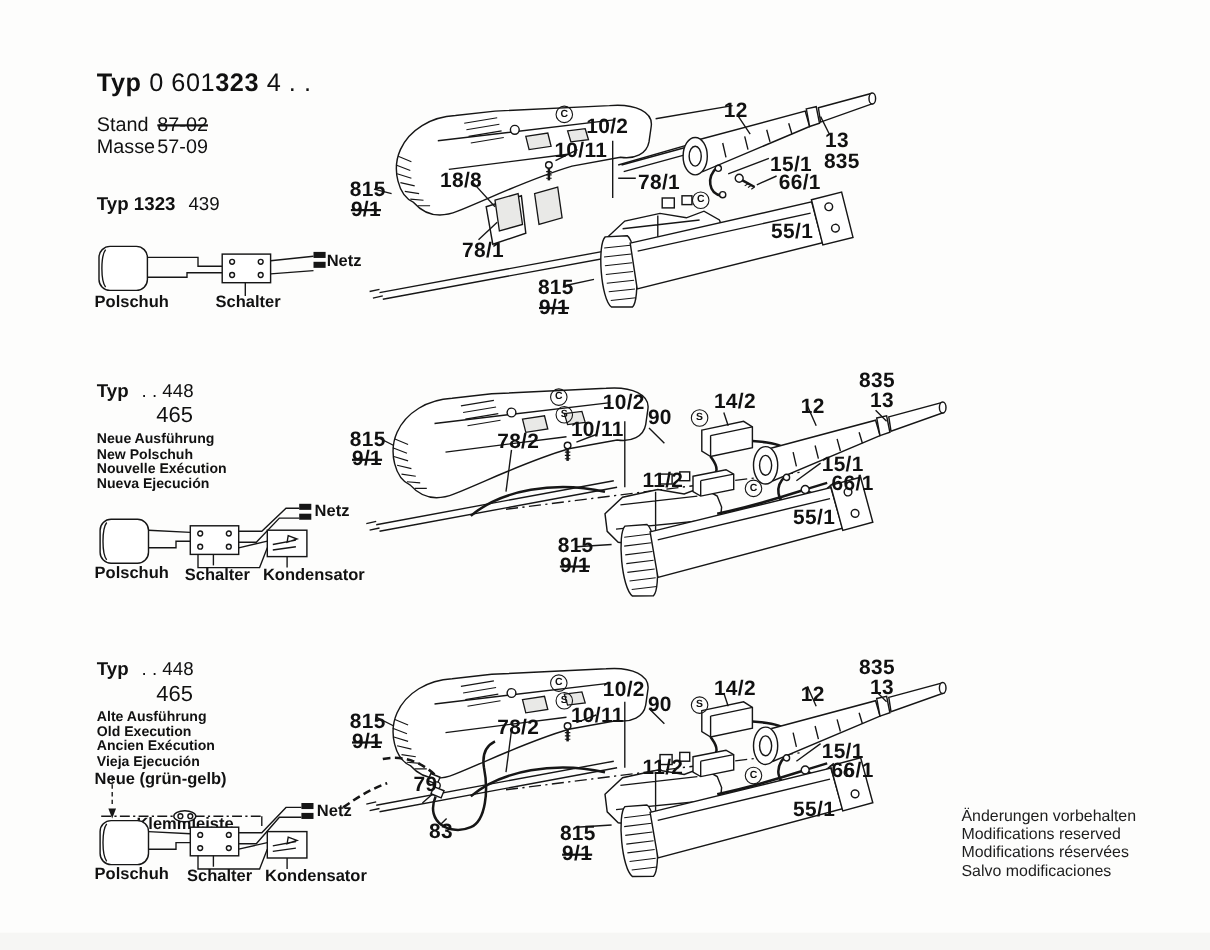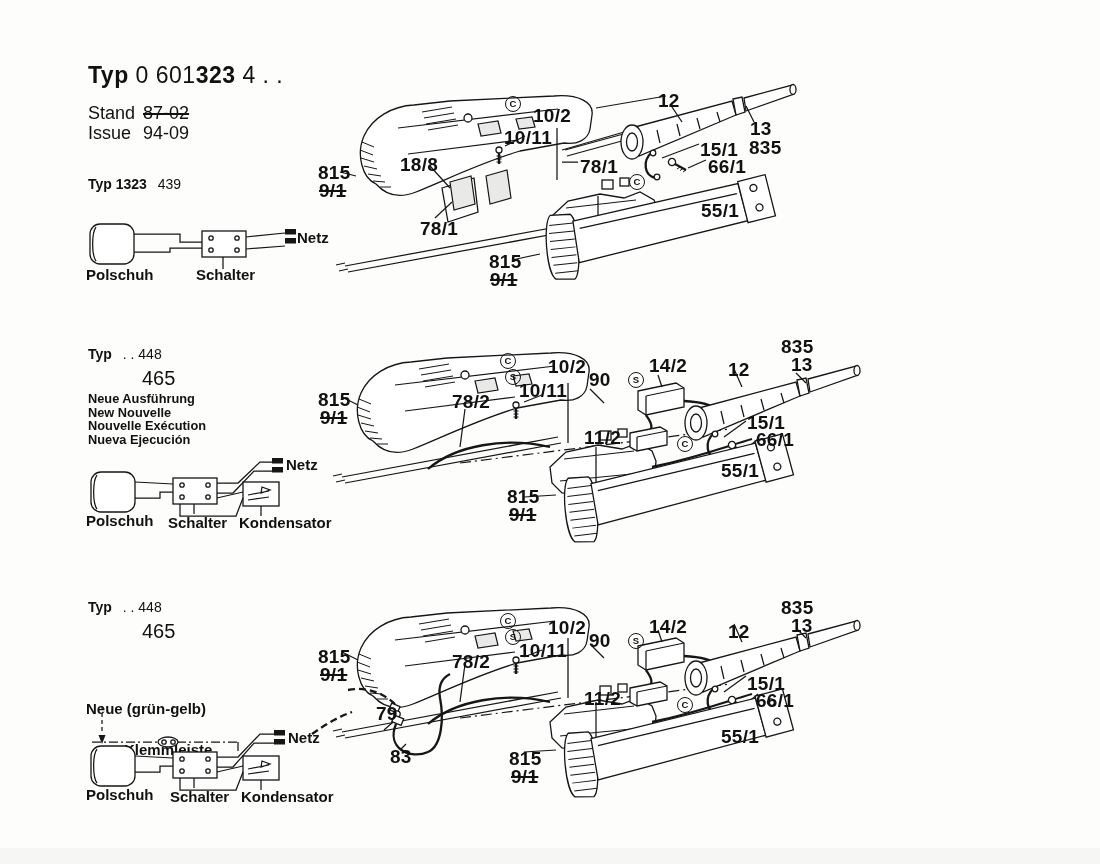--- a/index.html
+++ b/index.html
@@ -10,21 +10,21 @@
   .fe{fill:#e9e9e7;stroke:#161616;stroke-width:1.2;}
   .fb{fill:#161616;stroke:none;}
   .ln{fill:none;stroke:#161616;stroke-width:1.25;}
   .ln2{fill:none;stroke:#161616;stroke-width:2.3;}
   .th{fill:none;stroke:#161616;stroke-width:1;}
   .title{position:absolute;left:88px;top:62px;font-size:23px;letter-spacing:.5px;white-space:nowrap;}
   .title .b{font-weight:bold;}
   .meta{position:absolute;font-size:18px;white-space:nowrap;}
   .meta .lab{display:inline-block;width:50px;}
   .strike{text-decoration:line-through;text-decoration-thickness:2px;}
-  .sechead{position:absolute;font-size:14px;white-space:nowrap;}
+  .sechead{position:absolute;font-size:17px;white-space:nowrap;}
   .sechead .b{font-weight:bold;}
   .sechead .sp{margin-left:7px;}
   .variant2{position:absolute;font-size:20px;}
   .notes{position:absolute;font-size:12.8px;font-weight:bold;line-height:13.6px;white-space:nowrap;}
   .wlabel{position:absolute;font-size:15px;font-weight:bold;white-space:nowrap;}
   .co{position:absolute;font-size:19px;font-weight:bold;letter-spacing:.3px;white-space:nowrap;}
   .circ{position:absolute;width:14px;height:14px;border:1.6px solid #161616;border-radius:50%;
         font-size:9.5px;line-height:14px;font-weight:bold;text-align:center;}
   .footer{position:absolute;left:874px;top:734px;font-size:14.5px;line-height:16.5px;color:#1d1d1d;}
 </style>
@@ -120,22 +120,22 @@
   <div class="title">
     <span class="b">Typ</span>
     <span>0 601</span><span class="b">323</span>
     <span>4 . .</span>
   </div>
   <div class="meta" style="left:88px;top:103px;">
     <span class="lab">Stand</span>
     <span class="strike">87-02</span>
   </div>
   <div class="meta" style="left:88px;top:123px;">
-    <span class="lab">Issue</span>
-    <span>94-09</span>
+    <span class="lab">Masse</span>
+    <span>57-09</span>
   </div>
 
   <div class="sechead" style="left:88px;top:176px;">
     <span class="b">Typ 1323</span>
     <span class="sp">439</span>
   </div>
 
   <svg style="left:80px;top:218px;" width="262" height="74" viewBox="0 0 262 74">
     <use href="#g-poleshoe" x="10" y="6"></use>
     <path class="ln" d="M54,16 L100,16 L100,24 L122,24 M54,34 L90,34 L90,30 L122,30"></path>
@@ -192,21 +192,21 @@
   <div class="circ" style="left:629px;top:174px;">C</div>
 
   <div class="sechead" style="left:88px;top:346px;">
     <span class="b">Typ</span>
     <span class="sp">. .</span>
     <span>448</span>
   </div>
   <div class="variant2" style="left:142px;top:367px;">465</div>
   <div class="notes" style="left:88px;top:392px;">
     <div>Neue Ausführung</div>
-    <div>New Nouvelle</div>
+    <div>New Polschuh</div>
     <div>Nouvelle Exécution</div>
     <div>Nueva Ejecución</div>
   </div>
 
   <svg style="left:80px;top:452px;" width="265" height="80" viewBox="0 0 265 80">
     <use href="#g-poleshoe" x="11" y="20"></use>
     <path class="ln" d="M55,30 L93,32 M55,46 L80,46 L80,40 L93,40"></path>
     <use href="#g-switchbox" x="93" y="26"></use>
     <path class="ln" d="M114,52 L114,62"></path>
     <path class="ln" d="M137,31 L158,31 L180,10 L192,10 M137,41 L153,41 L174,19 L192,19"></path>
@@ -266,20 +266,26 @@
   <div class="co" style="left:721px;top:460px;">55/1</div>
   <div class="co" style="left:507px;top:486px;">815</div>
   <div class="co strike" style="left:509px;top:504px;">9/1</div>
 
   <div class="sechead" style="left:88px;top:599px;">
     <span class="b">Typ</span>
     <span class="sp">. .</span>
     <span>448</span>
   </div>
   <div class="variant2" style="left:142px;top:620px;">465</div>
+  <div class="notes" style="left:88px;top:644px;">
+    <div>Alte Ausführung</div>
+    <div>Old Execution</div>
+    <div>Ancien Exécution</div>
+    <div>Vieja Ejecución</div>
+  </div>
   <div class="wlabel" style="left:86px;top:700px;">Neue (grün-gelb)</div>
   <div class="wlabel" style="left:124px;top:721px;margin-top:20px;">Klemmleiste</div>
 
   <svg style="left:80px;top:700px;" width="265" height="100" viewBox="0 0 265 100">
     <path class="ln" style="stroke-dasharray:4 3" d="M22,6 L22,34"></path>
     <path class="fb" d="M22,44 L18.5,35 L25.5,35 Z"></path>
     <path class="ln" style="stroke-dasharray:9 3 2 3" d="M12,42 L158,42 M158,42 L158,54"></path>
     <ellipse class="fw" cx="88" cy="42" rx="10" ry="5"></ellipse>
     <circle class="fw" cx="84" cy="42" r="2.2"></circle>
       <circle class="fw" cx="93" cy="42" r="2.2"></circle>
@@ -344,14 +350,20 @@
   <div class="co" style="left:747px;top:673px;">15/1</div>
   <div class="co" style="left:756px;top:690px;">66/1</div>
   <div class="circ" style="left:677px;top:697px;">C</div>
   <div class="co" style="left:584px;top:688px;">11/2</div>
   <div class="co" style="left:721px;top:726px;">55/1</div>
   <div class="co" style="left:376px;top:703px;">79</div>
   <div class="co" style="left:390px;top:746px;">83</div>
   <div class="co" style="left:509px;top:748px;">815</div>
   <div class="co strike" style="left:511px;top:766px;">9/1</div>
 
+  <div class="footer">
+    <div>Änderungen vorbehalten</div>
+    <div>Modifications reserved</div>
+    <div>Modifications réservées</div>
+    <div>Salvo modificaciones</div>
+  </div>
 
 </div>
 
 </body></html>

